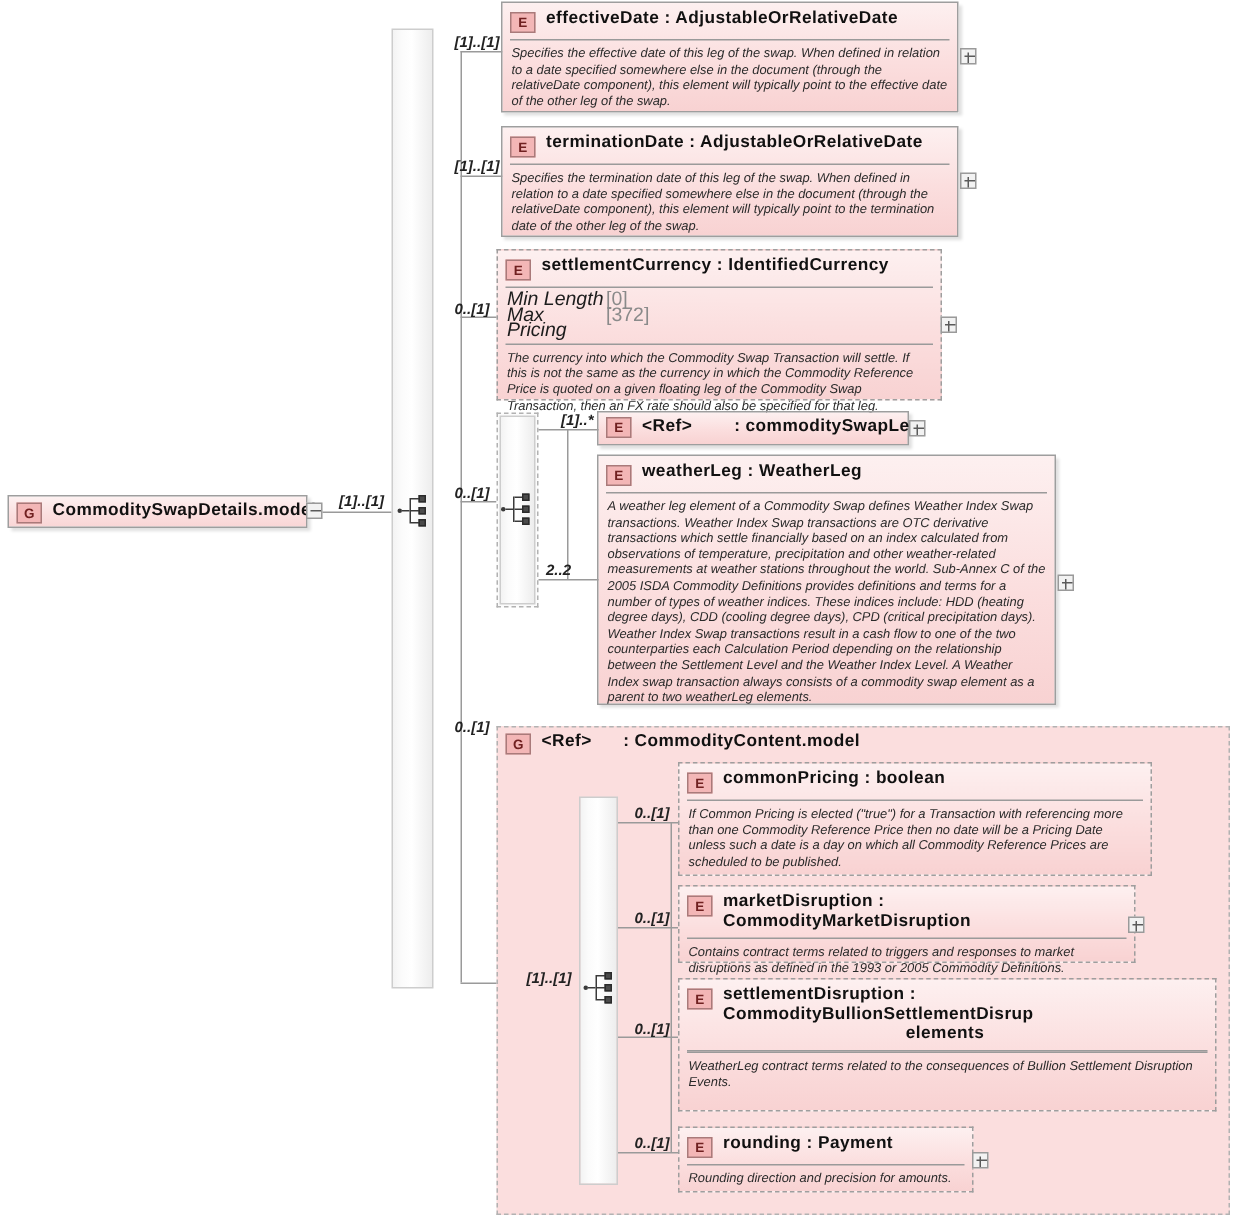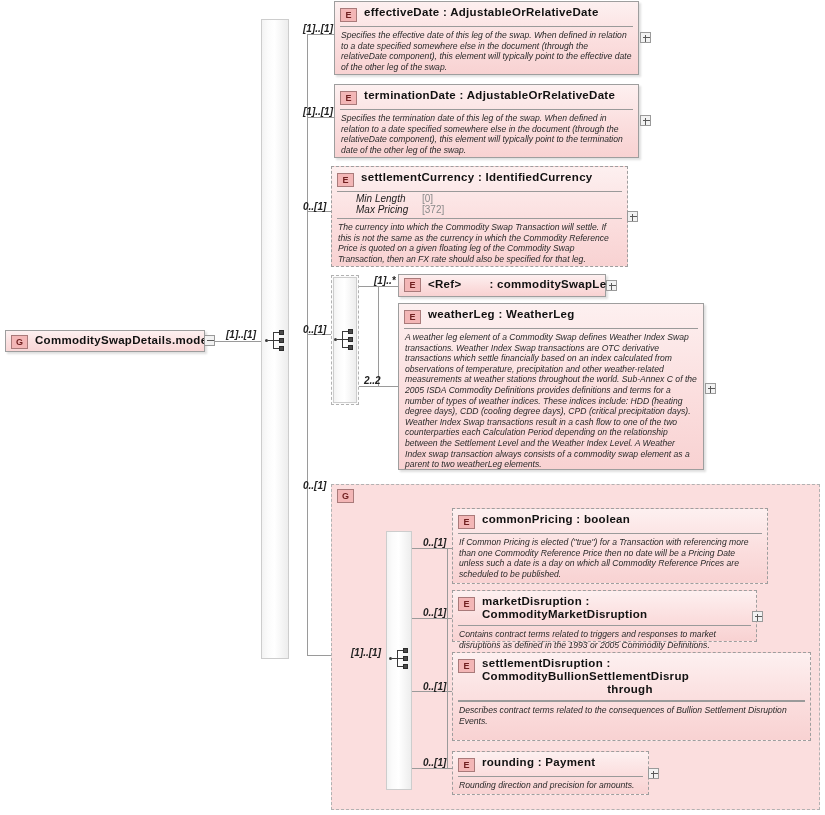--- a/index.html
+++ b/index.html
@@ -48,24 +48,23 @@
   }
   .hr { height:1px; background:#9a9a9a; margin:0 5px; }
   .anno {
     padding:3px 6px 4px 6px;
     font-size:8.6px; font-style:italic; color:#2a2a2a;
     line-height:10.6px;
     font-family:"Liberation Sans", sans-serif;
   }
   .facets {
     padding:2px 6px 3px 6px;
-    font-size:10px; color:#2a2a2a;
+    font-size:13px; color:#2a2a2a;
     line-height:10.6px;
     font-family:"Liberation Sans", sans-serif;
-    margin-left:18px;
   }
   .facetrow { display:flex; }
   .facetname { font-style:italic; width:66px; flex:0 0 66px; color:#1c1c1c; }
   .facetval { color:#8a8a8a; }
 
   
   .region {
     position:absolute;
     border:1px dashed #b2b2b2;
     background:#fbdede;
@@ -250,20 +249,21 @@
   </div>
   <div class="plus" style="left:705px; top:383px;"></div>
 
   <div class="ln lnh" style="left:307px; top:655px; width:25px;"></div>
   <span class="card" style="left:303px; top:480px;">0..[1]</span>
 
   <div class="region" style="left:331px; top:484px; width:489px; height:326px;"></div>
 
   <div class="nodehead" style="position:absolute; left:337px; top:487px; padding:1px 0 0 0;">
     <span class="badge" style="margin-top:1px;">G</span>
+    <span class="nodetitle" style="white-space:pre;">&lt;Ref&gt;      : CommodityContent.model</span>
   </div>
 
   <div class="bar" style="left:386px; top:531px; width:26px; height:259px;"></div>
   <div class="compositor" style="left:389px; top:648px;">
     <span class="dot"></span>
       <span class="stem"></span>
       <span class="spine"></span>
     <span class="arm a1"></span>
       <span class="sq s1"></span>
     <span class="arm a2"></span>
@@ -298,26 +298,26 @@
   </div>
   <div class="plus" style="left:752px; top:611px;"></div>
 
   <div class="ln lnh" style="left:412px; top:691px; width:40px;"></div>
   <span class="card" style="left:423px; top:681px;">0..[1]</span>
   <div class="nodebox opt" style="left:452px; top:652px; width:359px; height:89px;">
     <div class="nodehead">
       <span class="badge">E</span>
       <span class="nodetitle">
         <span>settlementDisruption : CommodityBullionSettlementDisrup</span>
-        <span style="display:block; text-align:center; padding-right:26px;">through</span>
+        <span style="display:block; text-align:center; padding-right:26px;">elements</span>
       </span>
     </div>
     <div class="hr"></div>
     <div class="hr"></div>
-    <div class="anno">Describes contract terms related to the consequences of Bullion Settlement Disruption Events.</div>
+    <div class="anno">WeatherLeg contract terms related to the consequences of Bullion Settlement Disruption Events.</div>
   </div>
 
   <div class="ln lnh" style="left:412px; top:768px; width:40px;"></div>
   <span class="card" style="left:423px; top:757px;">0..[1]</span>
   <div class="nodebox opt" style="left:452px; top:751px; width:197px; height:44px;">
     <div class="nodehead">
       <span class="badge">E</span>
       <span class="nodetitle">rounding : Payment</span>
     </div>
     <div class="hr"></div>

